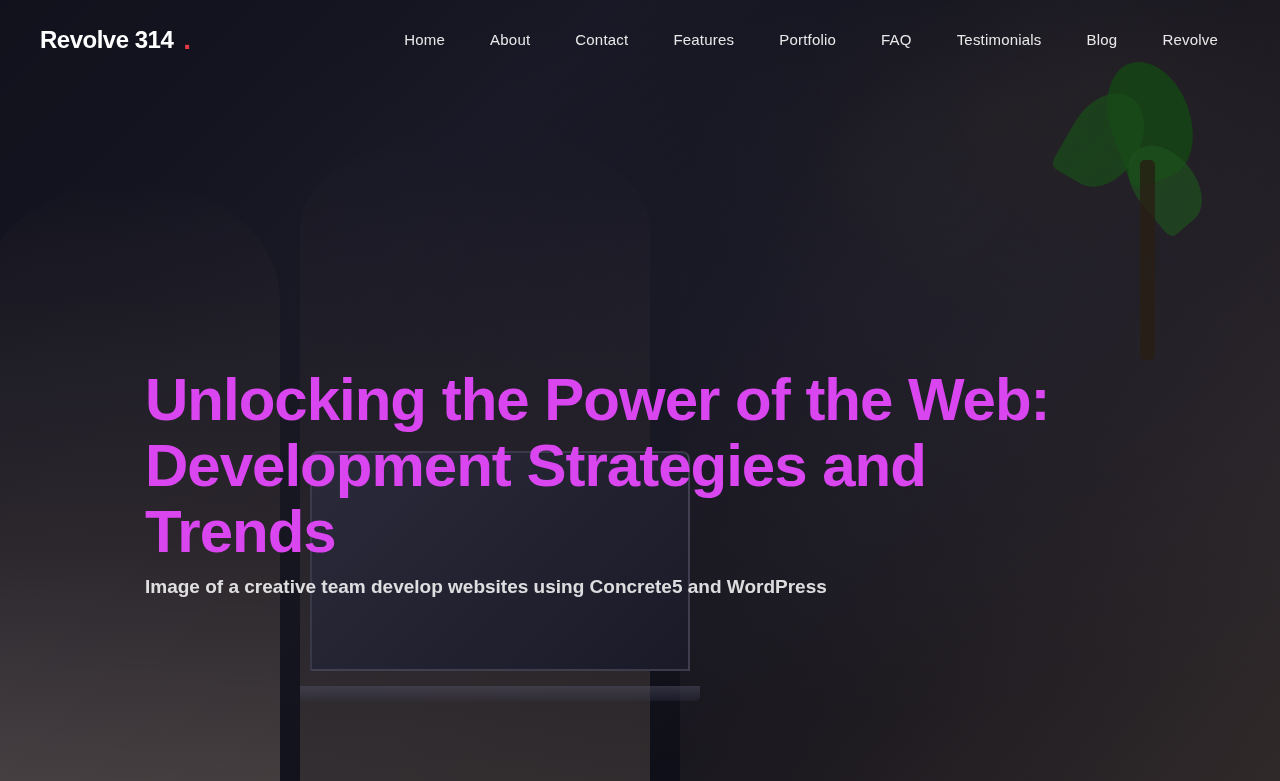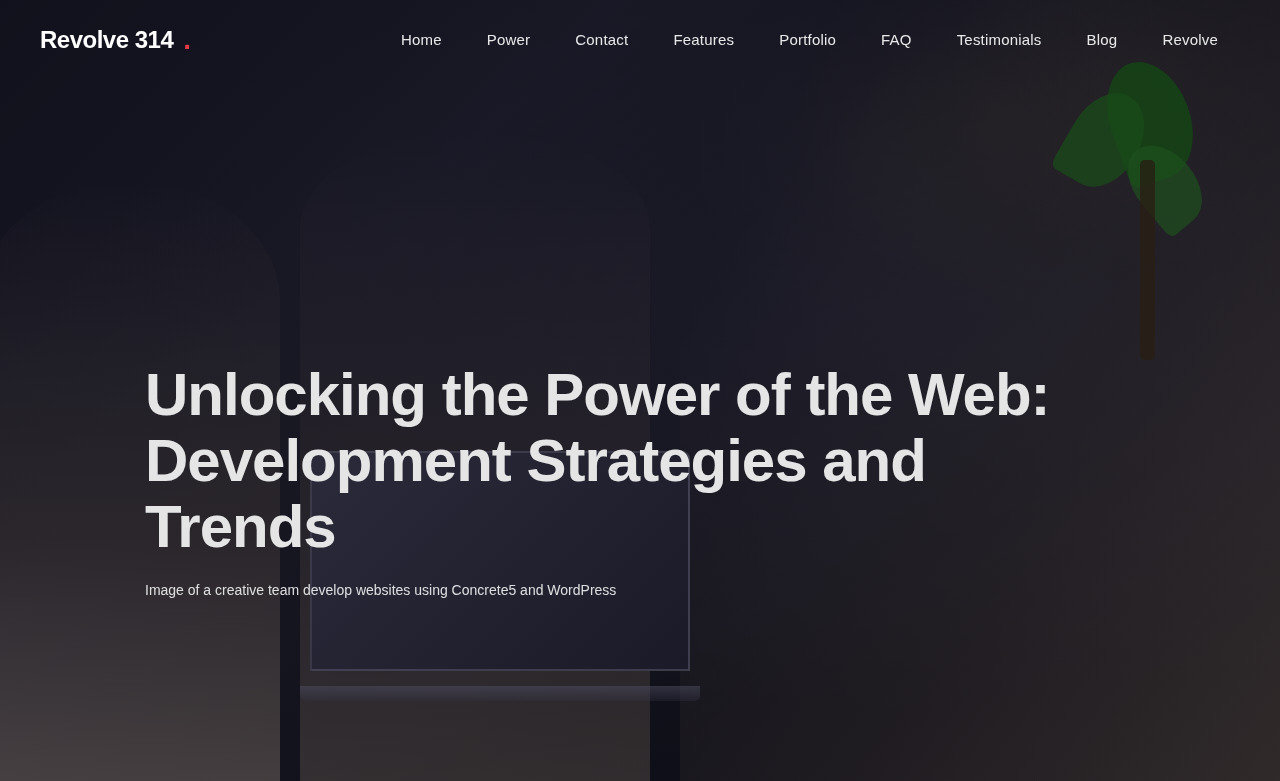--- a/index.html
+++ b/index.html
@@ -197,32 +197,32 @@
     
     .hero-content {
       position: absolute;
       bottom: 180px;
       left: 145px;
       z-index: 10;
       max-width: 960px;
     }
 
     .hero-title {
-      color: #e5e5e5;
+      color: #d946ef;
       font-size: 60px;
       font-weight: 800;
       line-height: 1.1;
-      margin-bottom: 20px;
+      margin-bottom: 8px;
       letter-spacing: -1px;
     }
 
     .hero-subtitle {
       color: rgba(255,255,255,0.85);
-      font-size: 14px;
-      font-weight: 400;
+      font-size: 19px;
+      font-weight: 700;
       line-height: 1.5;
     }
 
     
     .laptop {
       position: absolute;
       bottom: 80px;
       left: 300px;
       width: 400px;
       height: 250px;
@@ -279,21 +279,21 @@
   <nav>
     <div class="logo">
       <span class="logo-text">Revolve 314</span>
         <span class="logo-dot">.</span>
     </div>
     <ul class="nav-links">
       <li>
         <a href="#">Home</a>
       </li>
       <li>
-        <a href="#">Power</a>
+        <a href="#">About</a>
       </li>
       <li>
         <a href="#">Contact</a>
       </li>
       <li>
         <a href="#">Features</a>
       </li>
       <li>
         <a href="#">Portfolio</a>
       </li>

